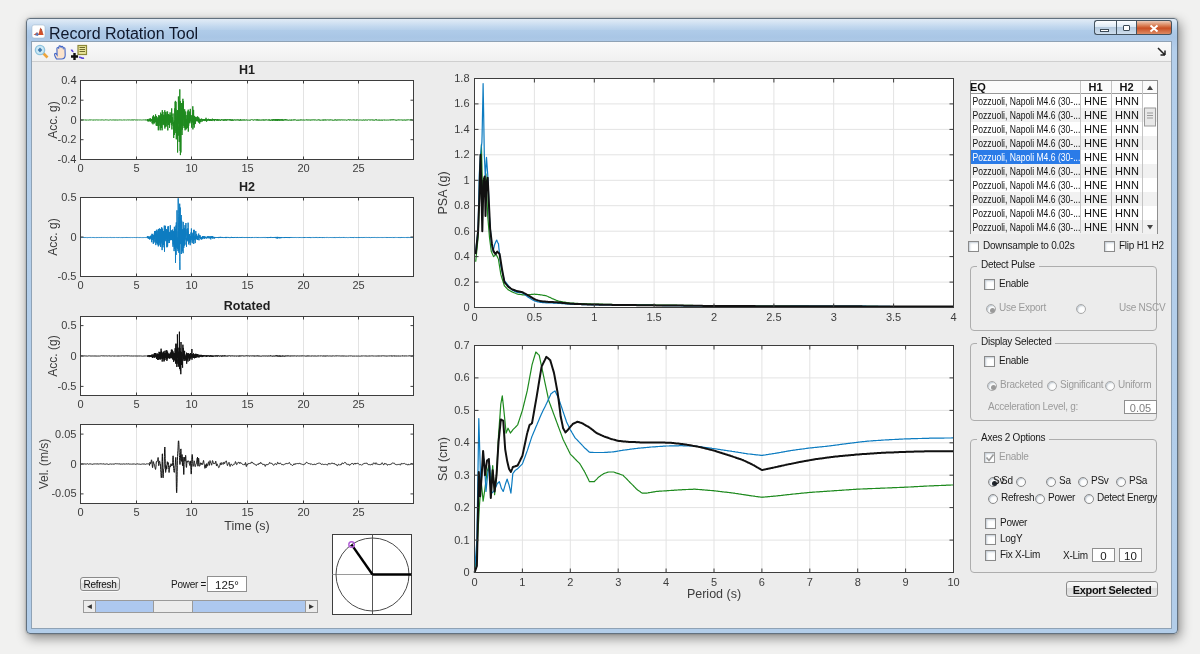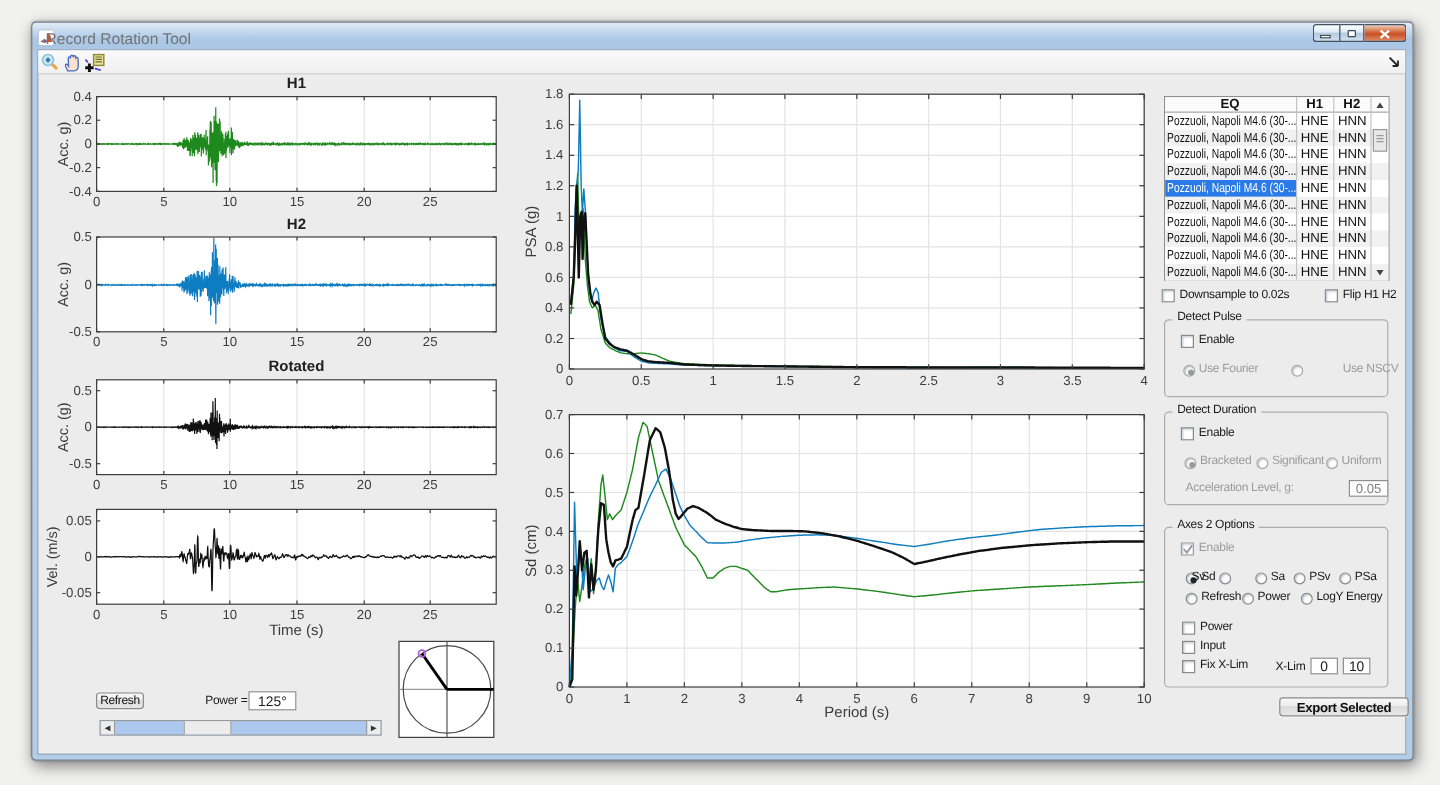--- a/index.html
+++ b/index.html
@@ -1,21 +1,21 @@
 <!DOCTYPE html>
 <html><head><meta charset="utf-8"><style>html,body{margin:0;padding:0}body{width:1200px;height:654px;background:#f1f1f0;font-family:"Liberation Sans",sans-serif;position:relative;overflow:hidden}.lb{font-size:10px;letter-spacing:-0.25px;color:#1a1a1a;white-space:nowrap}*{box-sizing:border-box}svg{overflow:visible}</style></head><body>
 <div style="position:absolute;left:26px;top:18px;width:1152px;height:616px;border:1px solid #62717f;border-radius:4px;background:linear-gradient(#c9dbee,#b4cfeb 7px,#a9c6e5 18px,#aec9e7 23px,#b4cfeb 32px,#b2cde9);box-shadow:2px 4px 12px rgba(0,0,0,.45), 0 0 2px rgba(0,0,0,.3)"></div>
 <div style="position:absolute;left:27px;top:19px;width:1150px;height:11px;background:linear-gradient(rgba(255,255,255,.45),rgba(255,255,255,.08));border-radius:3px 3px 0 0"></div>
 <svg style="position:absolute;left:32px;top:25px" width="13" height="13">
     <rect x="0" y="0" width="13" height="13" rx="2" fill="#fff" stroke="#9ab0c6" stroke-width="0.5"></rect>
     <path d="M1.5 10 L5 7.2 L6.6 9 L8.3 2.5 L11.6 10 Z" fill="#d4502a"></path>
     <path d="M5 7.2 L6.6 9 L6 11 L3 10.3 Z" fill="#5a78b5"></path>
     <path d="M8.3 2.5 L9.4 5.5 L11.6 10 L9.8 4.6 Z" fill="#8a2f1d"></path>
   </svg>
-<span style="position:absolute;left:38px;top:25px;font-size:13px;color:#737373">Record Rotation Tool</span>
+<span style="position:absolute;left:49px;top:25px;font-size:16px;color:#0f172a">Record Rotation Tool</span>
 <div style="position:absolute;left:1094px;top:20px;width:78px;height:15px;display:flex">
     <div style="width:22px;height:15px;background:linear-gradient(#fdfeff,#dce9f5 45%,#b5cade 50%,#cfdeed);border:1px solid #44535f;border-right:none;border-radius:3px 0 0 3px;position:relative">
       <div style="position:absolute;left:5px;top:8px;width:9px;height:3px;background:#fff;border:1px solid #3c4a56"></div>
     </div>
     <div style="width:21px;height:15px;background:linear-gradient(#fdfeff,#dce9f5 45%,#b5cade 50%,#cfdeed);border:1px solid #44535f;position:relative">
       <div style="position:absolute;left:6px;top:4px;width:7px;height:6px;background:#fff;border:1px solid #3c4a56;border-radius:1px"></div>
     </div>
     <div style="width:35px;height:15px;background:linear-gradient(#eccab8,#dd8a63 30%,#cd5c31 50%,#c94f24 55%,#dd8a63);border:1px solid #44535f;border-left:none;border-radius:0 3px 3px 0;position:relative"><svg width="35" height="15">
         <path d="M13.5 4.5 L20.5 10.5 M20.5 4.5 L13.5 10.5" stroke="#fff" stroke-width="2"></path>
       </svg></div>
@@ -387,21 +387,21 @@
     <rect x="2.5" y="3.5" width="79" height="80" fill="#fff" stroke="#3e3e3e" stroke-width="1"></rect>
     <line x1="2.5" y1="43.5" x2="81.5" y2="43.5" stroke="#9a9a9a" stroke-width="1"></line>
     <line x1="42.5" y1="3.5" x2="42.5" y2="83.5" stroke="#555" stroke-width="1"></line>
     <circle cx="42.5" cy="43.5" r="36.5" fill="none" stroke="#4a4a4a" stroke-width="1"></circle>
     <line x1="42.5" y1="43.5" x2="81.5" y2="43.5" stroke="#000" stroke-width="2.4"></line>
     <line x1="42.5" y1="43.5" x2="21.6" y2="13.6" stroke="#000" stroke-width="2.4"></line>
     <circle cx="21.6" cy="13.6" r="2.8" fill="none" stroke="#b05cd6" stroke-width="1.4"></circle>
   </svg>
 <div style="position:absolute;left:970px;top:80px;width:188px;height:154px;background:#fff;border:1px solid #8f8f8f"></div>
 <div style="position:absolute;left:971px;top:81px;width:186px;height:13px;background:#fbfbfb;border-bottom:1px solid #999"></div>
-<span style="position:absolute;left:970px;top:81px;width:110px;text-align:center;font-size:11px;font-weight:bold;color:#111">EQ</span>
+<span style="position:absolute;left:970px;top:81px;width:110px;font-size:11px;font-weight:bold;color:#111">EQ</span>
 <span style="position:absolute;left:1080px;top:81px;width:31px;text-align:center;font-size:11px;font-weight:bold;color:#111">H1</span>
 <span style="position:absolute;left:1111px;top:81px;width:31px;text-align:center;font-size:11px;font-weight:bold;color:#111">H2</span>
 <div style="position:absolute;left:971px;top:94px;width:109px;height:14px;background:#fff;overflow:hidden;font-size:11px;color:#111;white-space:nowrap;padding-top:1px"><span style="display:inline-block;transform:scaleX(0.78);transform-origin:0 0;padding-left:2px">Pozzuoli, Napoli M4.6 (30-...</span></div>
 <div style="position:absolute;left:1080px;top:94px;width:31px;height:14px;background:#fff;font-size:11px;color:#111;padding:1px 0 0 4px;overflow:hidden">HNE</div>
 <div style="position:absolute;left:1111px;top:94px;width:31px;height:14px;background:#fff;font-size:11px;color:#111;padding:1px 0 0 4px;overflow:hidden">HNN</div>
 <div style="position:absolute;left:1142px;top:94px;width:15px;height:14px;background:#fff"></div>
 <div style="position:absolute;left:971px;top:108px;width:109px;height:14px;background:#f1f1f1;overflow:hidden;font-size:11px;color:#111;white-space:nowrap;padding-top:1px"><span style="display:inline-block;transform:scaleX(0.78);transform-origin:0 0;padding-left:2px">Pozzuoli, Napoli M4.6 (30-...</span></div>
 <div style="position:absolute;left:1080px;top:108px;width:31px;height:14px;background:#f1f1f1;font-size:11px;color:#111;padding:1px 0 0 4px;overflow:hidden">HNE</div>
 <div style="position:absolute;left:1111px;top:108px;width:31px;height:14px;background:#f1f1f1;font-size:11px;color:#111;padding:1px 0 0 4px;overflow:hidden">HNN</div>
 <div style="position:absolute;left:1142px;top:108px;width:15px;height:14px;background:#f1f1f1"></div>
@@ -450,25 +450,25 @@
 <span class="lb" style="position:absolute;left:983px;top:240px;color:#1a1a1a">Downsample to 0.02s</span>
 <div style="position:absolute;left:1104px;top:241px;width:11px;height:11px;background:#fff;border:1px solid #8a8a8a;box-shadow:inset 1px 1px 2px rgba(120,140,160,.45)"></div>
 <span class="lb" style="position:absolute;left:1119px;top:240px;color:#1a1a1a">Flip H1 H2</span>
 <div style="position:absolute;left:970px;top:266px;width:187px;height:65px;border:1px solid #adadad;border-radius:4px;box-shadow:inset 0 0 0 0 #fff"></div>
 <span class="lb" style="position:absolute;left:977px;top:259px;background:#ececec;padding:0 4px">Detect Pulse</span>
 <div style="position:absolute;left:984px;top:279px;width:11px;height:11px;background:#fff;border:1px solid #8a8a8a;box-shadow:inset 1px 1px 2px rgba(120,140,160,.45)"></div>
 <span class="lb" style="position:absolute;left:999px;top:278px;color:#1a1a1a">Enable</span>
 <div style="position:absolute;left:986px;top:304px;width:10px;height:10px;border-radius:50%;background:#fdfdfd;border:1px solid #a8a8a8;box-shadow:inset 1px 1px 1.5px rgba(120,140,160,.5)">
     <div style="position:absolute;left:2.5px;top:2.5px;width:5px;height:5px;border-radius:50%;background:#9a9a9a"></div>
   </div>
-<span class="lb" style="position:absolute;left:999px;top:302px;color:#9b9b9b">Use Fourier</span>
+<span class="lb" style="position:absolute;left:999px;top:302px;color:#9b9b9b">Use Export</span>
 <div style="position:absolute;left:1076px;top:304px;width:10px;height:10px;border-radius:50%;background:#fdfdfd;border:1px solid #a8a8a8;box-shadow:inset 1px 1px 1.5px rgba(120,140,160,.5)"></div>
 <span class="lb" style="position:absolute;left:1119px;top:302px;color:#9b9b9b">Use NSCV</span>
 <div style="position:absolute;left:970px;top:343px;width:187px;height:78px;border:1px solid #adadad;border-radius:4px;box-shadow:inset 0 0 0 0 #fff"></div>
-<span class="lb" style="position:absolute;left:977px;top:336px;background:#ececec;padding:0 4px">Detect Duration</span>
+<span class="lb" style="position:absolute;left:977px;top:336px;background:#ececec;padding:0 4px">Display Selected</span>
 <div style="position:absolute;left:984px;top:356px;width:11px;height:11px;background:#fff;border:1px solid #8a8a8a;box-shadow:inset 1px 1px 2px rgba(120,140,160,.45)"></div>
 <span class="lb" style="position:absolute;left:999px;top:355px;color:#1a1a1a">Enable</span>
 <div style="position:absolute;left:987px;top:381px;width:10px;height:10px;border-radius:50%;background:#fdfdfd;border:1px solid #a8a8a8;box-shadow:inset 1px 1px 1.5px rgba(120,140,160,.5)">
     <div style="position:absolute;left:2.5px;top:2.5px;width:5px;height:5px;border-radius:50%;background:#9a9a9a"></div>
   </div>
 <span class="lb" style="position:absolute;left:1000px;top:379px;color:#9b9b9b">Bracketed</span>
 <div style="position:absolute;left:1047px;top:381px;width:10px;height:10px;border-radius:50%;background:#fdfdfd;border:1px solid #a8a8a8;box-shadow:inset 1px 1px 1.5px rgba(120,140,160,.5)"></div>
 <span class="lb" style="position:absolute;left:1060px;top:379px;color:#9b9b9b">Significant</span>
 <div style="position:absolute;left:1105px;top:381px;width:10px;height:10px;border-radius:50%;background:#fdfdfd;border:1px solid #a8a8a8;box-shadow:inset 1px 1px 1.5px rgba(120,140,160,.5)"></div>
 <span class="lb" style="position:absolute;left:1118px;top:379px;color:#9b9b9b">Uniform</span>
@@ -492,29 +492,29 @@
 <span class="lb" style="position:absolute;left:1059px;top:475px;color:#1a1a1a">Sa</span>
 <div style="position:absolute;left:1078px;top:477px;width:10px;height:10px;border-radius:50%;background:#fdfdfd;border:1px solid #8a8a8a;box-shadow:inset 1px 1px 1.5px rgba(120,140,160,.5)"></div>
 <span class="lb" style="position:absolute;left:1091px;top:475px;color:#1a1a1a">PSv</span>
 <div style="position:absolute;left:1116px;top:477px;width:10px;height:10px;border-radius:50%;background:#fdfdfd;border:1px solid #8a8a8a;box-shadow:inset 1px 1px 1.5px rgba(120,140,160,.5)"></div>
 <span class="lb" style="position:absolute;left:1129px;top:475px;color:#1a1a1a">PSa</span>
 <div style="position:absolute;left:988px;top:494px;width:10px;height:10px;border-radius:50%;background:#fdfdfd;border:1px solid #8a8a8a;box-shadow:inset 1px 1px 1.5px rgba(120,140,160,.5)"></div>
 <span class="lb" style="position:absolute;left:1001px;top:492px;color:#1a1a1a">Refresh</span>
 <div style="position:absolute;left:1035px;top:494px;width:10px;height:10px;border-radius:50%;background:#fdfdfd;border:1px solid #8a8a8a;box-shadow:inset 1px 1px 1.5px rgba(120,140,160,.5)"></div>
 <span class="lb" style="position:absolute;left:1048px;top:492px;color:#1a1a1a">Power</span>
 <div style="position:absolute;left:1084px;top:494px;width:10px;height:10px;border-radius:50%;background:#fdfdfd;border:1px solid #8a8a8a;box-shadow:inset 1px 1px 1.5px rgba(120,140,160,.5)"></div>
-<span class="lb" style="position:absolute;left:1097px;top:492px;color:#1a1a1a">LogY Energy</span>
+<span class="lb" style="position:absolute;left:1097px;top:492px;color:#1a1a1a">Detect Energy</span>
 <div style="position:absolute;left:985px;top:518px;width:11px;height:11px;background:#fff;border:1px solid #8a8a8a;box-shadow:inset 1px 1px 2px rgba(120,140,160,.45)"></div>
 <span class="lb" style="position:absolute;left:1000px;top:517px;color:#1a1a1a">Power</span>
 <div style="position:absolute;left:985px;top:534px;width:11px;height:11px;background:#fff;border:1px solid #8a8a8a;box-shadow:inset 1px 1px 2px rgba(120,140,160,.45)"></div>
-<span class="lb" style="position:absolute;left:1000px;top:533px;color:#1a1a1a">Input</span>
+<span class="lb" style="position:absolute;left:1000px;top:533px;color:#1a1a1a">LogY</span>
 <div style="position:absolute;left:985px;top:550px;width:11px;height:11px;background:#fff;border:1px solid #8a8a8a;box-shadow:inset 1px 1px 2px rgba(120,140,160,.45)"></div>
 <span class="lb" style="position:absolute;left:1000px;top:549px;color:#1a1a1a">Fix X-Lim</span>
 <span class="lb" style="position:absolute;left:1063px;top:550px">X-Lim</span>
 <div style="position:absolute;left:1092px;top:548px;width:23px;height:14px;background:#fff;border:1px solid #8f8f8f;font-size:11.5px;color:#1a1a1a;text-align:center;line-height:14px">0</div>
 <div style="position:absolute;left:1119px;top:548px;width:23px;height:14px;background:#fff;border:1px solid #8f8f8f;font-size:11.5px;color:#1a1a1a;text-align:center;line-height:14px">10</div>
-<div style="position:absolute;left:1066px;top:581px;width:108px;height:16px;background:linear-gradient(#f8f8f8,#eee 45%,#dcdcdc 46%,#e6e6e6);border:1px solid #8a8a8a;border-radius:3px;font-size:11px;letter-spacing:-0.3px;font-weight:bold;color:#111;text-align:center;line-height:16px;box-shadow:0 1px 0 rgba(255,255,255,.7)">Export Selected</div>
+<div style="position:absolute;left:1066px;top:581px;width:92px;height:16px;background:linear-gradient(#f8f8f8,#eee 45%,#dcdcdc 46%,#e6e6e6);border:1px solid #8a8a8a;border-radius:3px;font-size:11px;letter-spacing:-0.3px;font-weight:bold;color:#111;text-align:center;line-height:16px;box-shadow:0 1px 0 rgba(255,255,255,.7)">Export Selected</div>
 <div style="position:absolute;left:80px;top:577px;width:40px;height:14px;background:linear-gradient(#f8f8f8,#eee 45%,#dcdcdc 46%,#e6e6e6);border:1px solid #8a8a8a;border-radius:3px;font-size:10px;letter-spacing:-0.3px;font-weight:normal;color:#111;text-align:center;line-height:14px;box-shadow:0 1px 0 rgba(255,255,255,.7)">Refresh</div>
 <span class="lb" style="position:absolute;left:171px;top:579px">Power =</span>
 <div style="position:absolute;left:207px;top:576px;width:40px;height:16px;background:#fff;border:1px solid #8f8f8f;font-size:11.5px;color:#1a1a1a;text-align:center;line-height:16px">125°</div>
 <div style="position:absolute;left:83px;top:600px;width:235px;height:13px;border:1px solid #9a9a9a;background:#adc8ef"></div>
 <div style="position:absolute;left:84px;top:601px;width:12px;height:11px;background:#ececec;border-right:1px solid #9a9a9a;font-size:8px;color:#333;text-align:center;line-height:11px">◄</div>
 <div style="position:absolute;left:305px;top:601px;width:12px;height:11px;background:#ececec;border-left:1px solid #9a9a9a;font-size:8px;color:#333;text-align:center;line-height:11px">►</div>
 <div style="position:absolute;left:153px;top:601px;width:40px;height:11px;background:#ececec;border-left:1px solid #9a9a9a;border-right:1px solid #9a9a9a"></div>
 </body></html>

